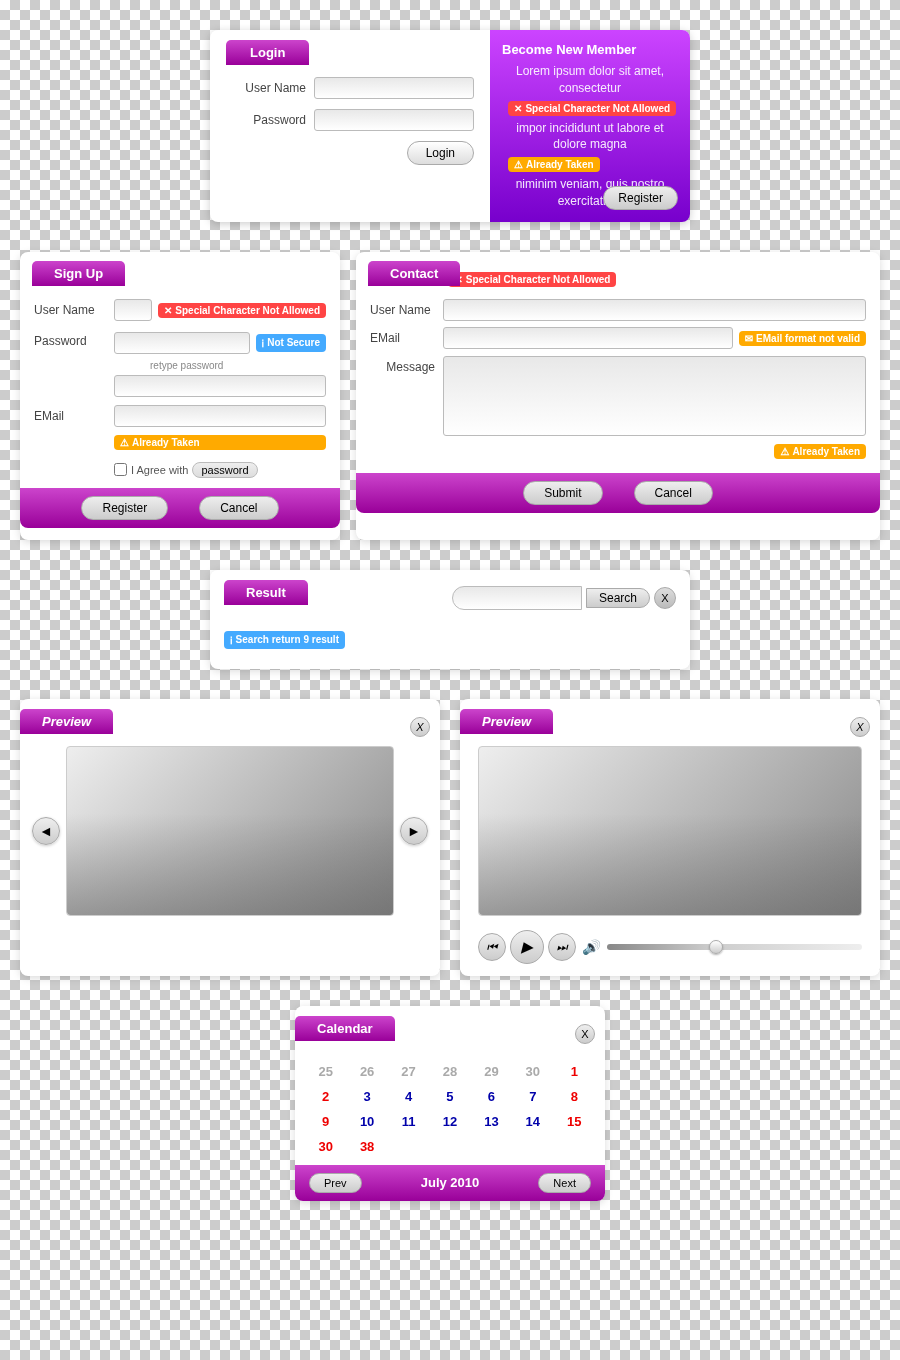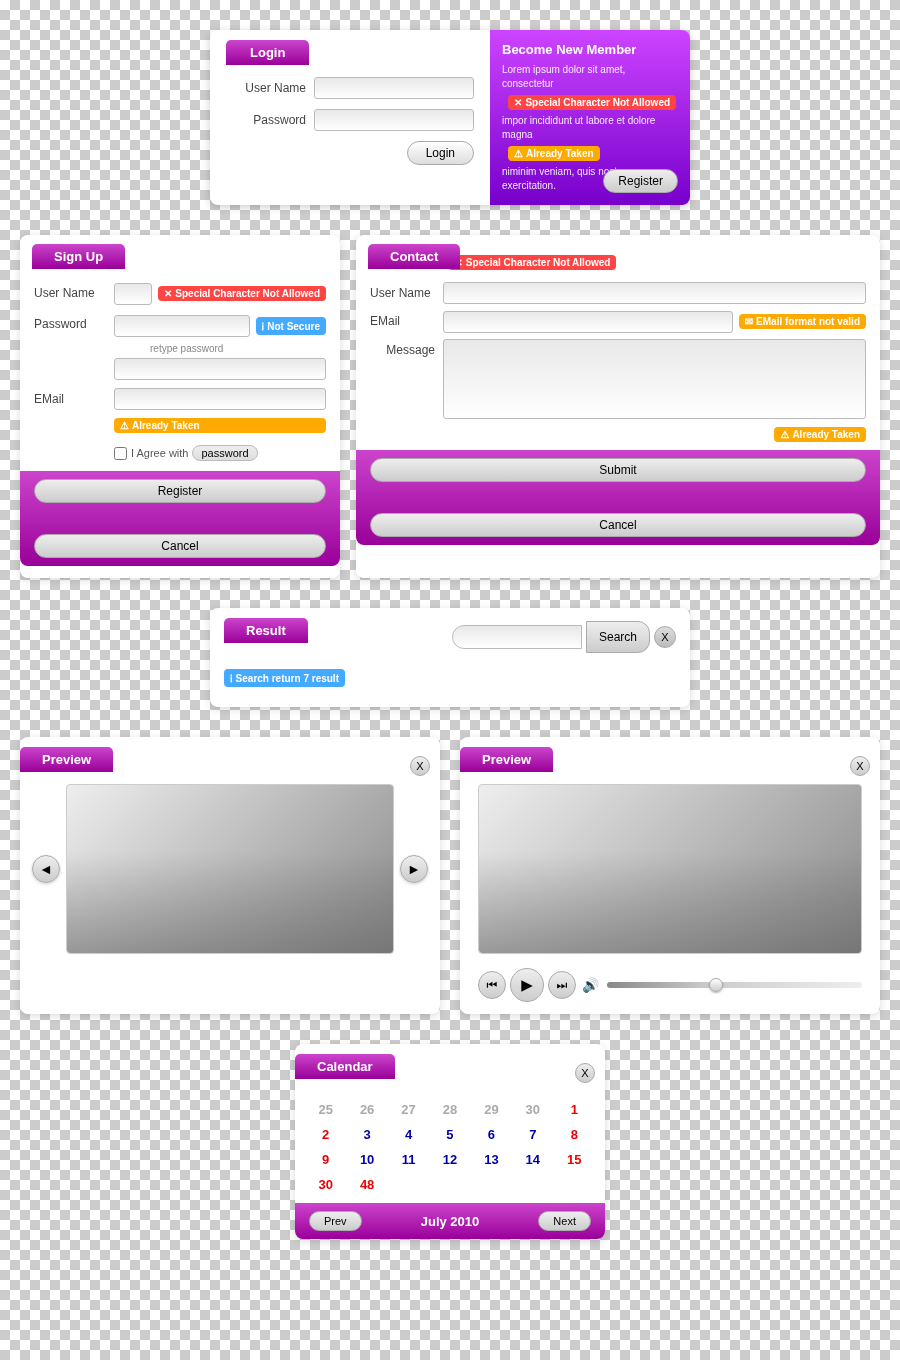--- a/index.html
+++ b/index.html
@@ -77,23 +77,24 @@
       color: white;
       font-size: 11px;
       position: relative;
     }
     .login-right h3 {
       font-size: 13px;
       font-weight: bold;
       margin-bottom: 6px;
     }
     .login-right p {
-      font-size: 10px;
+      font-size: 12px;
       line-height: 1.4;
       color: rgba(255,255,255,0.9);
+      text-align: center;
     }
     .badge-error {
       display: inline-flex;
       align-items: center;
       background: #ff4444;
       color: white;
       border-radius: 4px;
       padding: 2px 6px;
       font-size: 10px;
       font-weight: bold;
@@ -214,22 +215,21 @@
       font-size: 11px;
       cursor: pointer;
     }
     .form-footer {
       background: linear-gradient(180deg, #cc44cc, #990099);
       border-radius: 0 0 8px 8px;
       padding: 8px 14px;
       display: flex;
       justify-content: center;
       gap: 31px;
-      margin-top: 4px;
-      flex-direction: column;
+      margin-top: 10px;
     }
     .btn-form {
       background: linear-gradient(180deg, #eee, #ccc);
       border: 1px solid #aaa;
       border-radius: 12px;
       padding: 4px 20px;
       font-size: 12px;
       cursor: pointer;
     }
 
@@ -303,21 +303,21 @@
       height: 24px;
       border: 1px solid #bbb;
       border-radius: 12px 0 0 12px;
       padding: 0 8px;
       font-size: 12px;
       width: 130px;
       background: linear-gradient(180deg, #e8e8e8, #fff);
       outline: none;
     }
     .search-btn {
-      height: 32px;
+      height: 20px;
       background: linear-gradient(180deg, #eee, #ccc);
       border: 1px solid #aaa;
       border-radius: 0 12px 12px 0;
       padding: 0 12px;
       font-size: 12px;
       cursor: pointer;
     }
     .search-clear {
       width: 22px; height: 22px;
       border-radius: 50%;
@@ -328,20 +328,21 @@
       cursor: pointer;
     }
     .result-body { padding: 0 14px; }
 
     
     .previews-row {
       display: flex;
       gap: 20px;
       margin: 0 auto 30px auto;
       width: 860px;
+      font-style: italic;
     }
     .preview-panel {
       flex: 1;
       background: white;
       border-radius: 8px;
       box-shadow: 0 2px 8px rgba(0,0,0,0.15);
       padding: 0 0 12px 0;
       position: relative;
     }
     .preview-header {
@@ -659,21 +660,21 @@
       <div class="search-bar">
         <input class="search-input" type="text" style="">
         <button class="search-btn">Search</button>
         <div class="search-clear">X</div>
       </div>
     </div>
   </div>
   <div class="result-body">
     <span class="badge-info">
       <span class="icon-info">ℹ</span>
-      <span>Search return 7 result</span>
+      <span>Search return 9 result</span>
     </span>
   </div>
 </div>
 
 <div class="previews-row">
 
   <div class="preview-panel">
     <div style="padding-top:10px;">
       <div class="preview-header">
         <span class="panel-tab" style="position:static;left:auto;top:auto;margin-left:0;">Preview</span>
@@ -743,21 +744,21 @@
             <td class="cal-red">9</td>
             <td class="cal-blue">10</td>
             <td class="cal-blue">11</td>
             <td class="cal-blue">12</td>
             <td class="cal-blue">13</td>
             <td class="cal-blue">14</td>
             <td class="cal-red">15</td>
           </tr>
           <tr>
             <td class="cal-red">30</td>
-            <td class="cal-red">48</td>
+            <td class="cal-red">38</td>
             <td></td>
             <td></td>
             <td></td>
             <td></td>
             <td></td>
           </tr>
         </tbody>
     </table>
   </div>
   <div class="calendar-footer">

